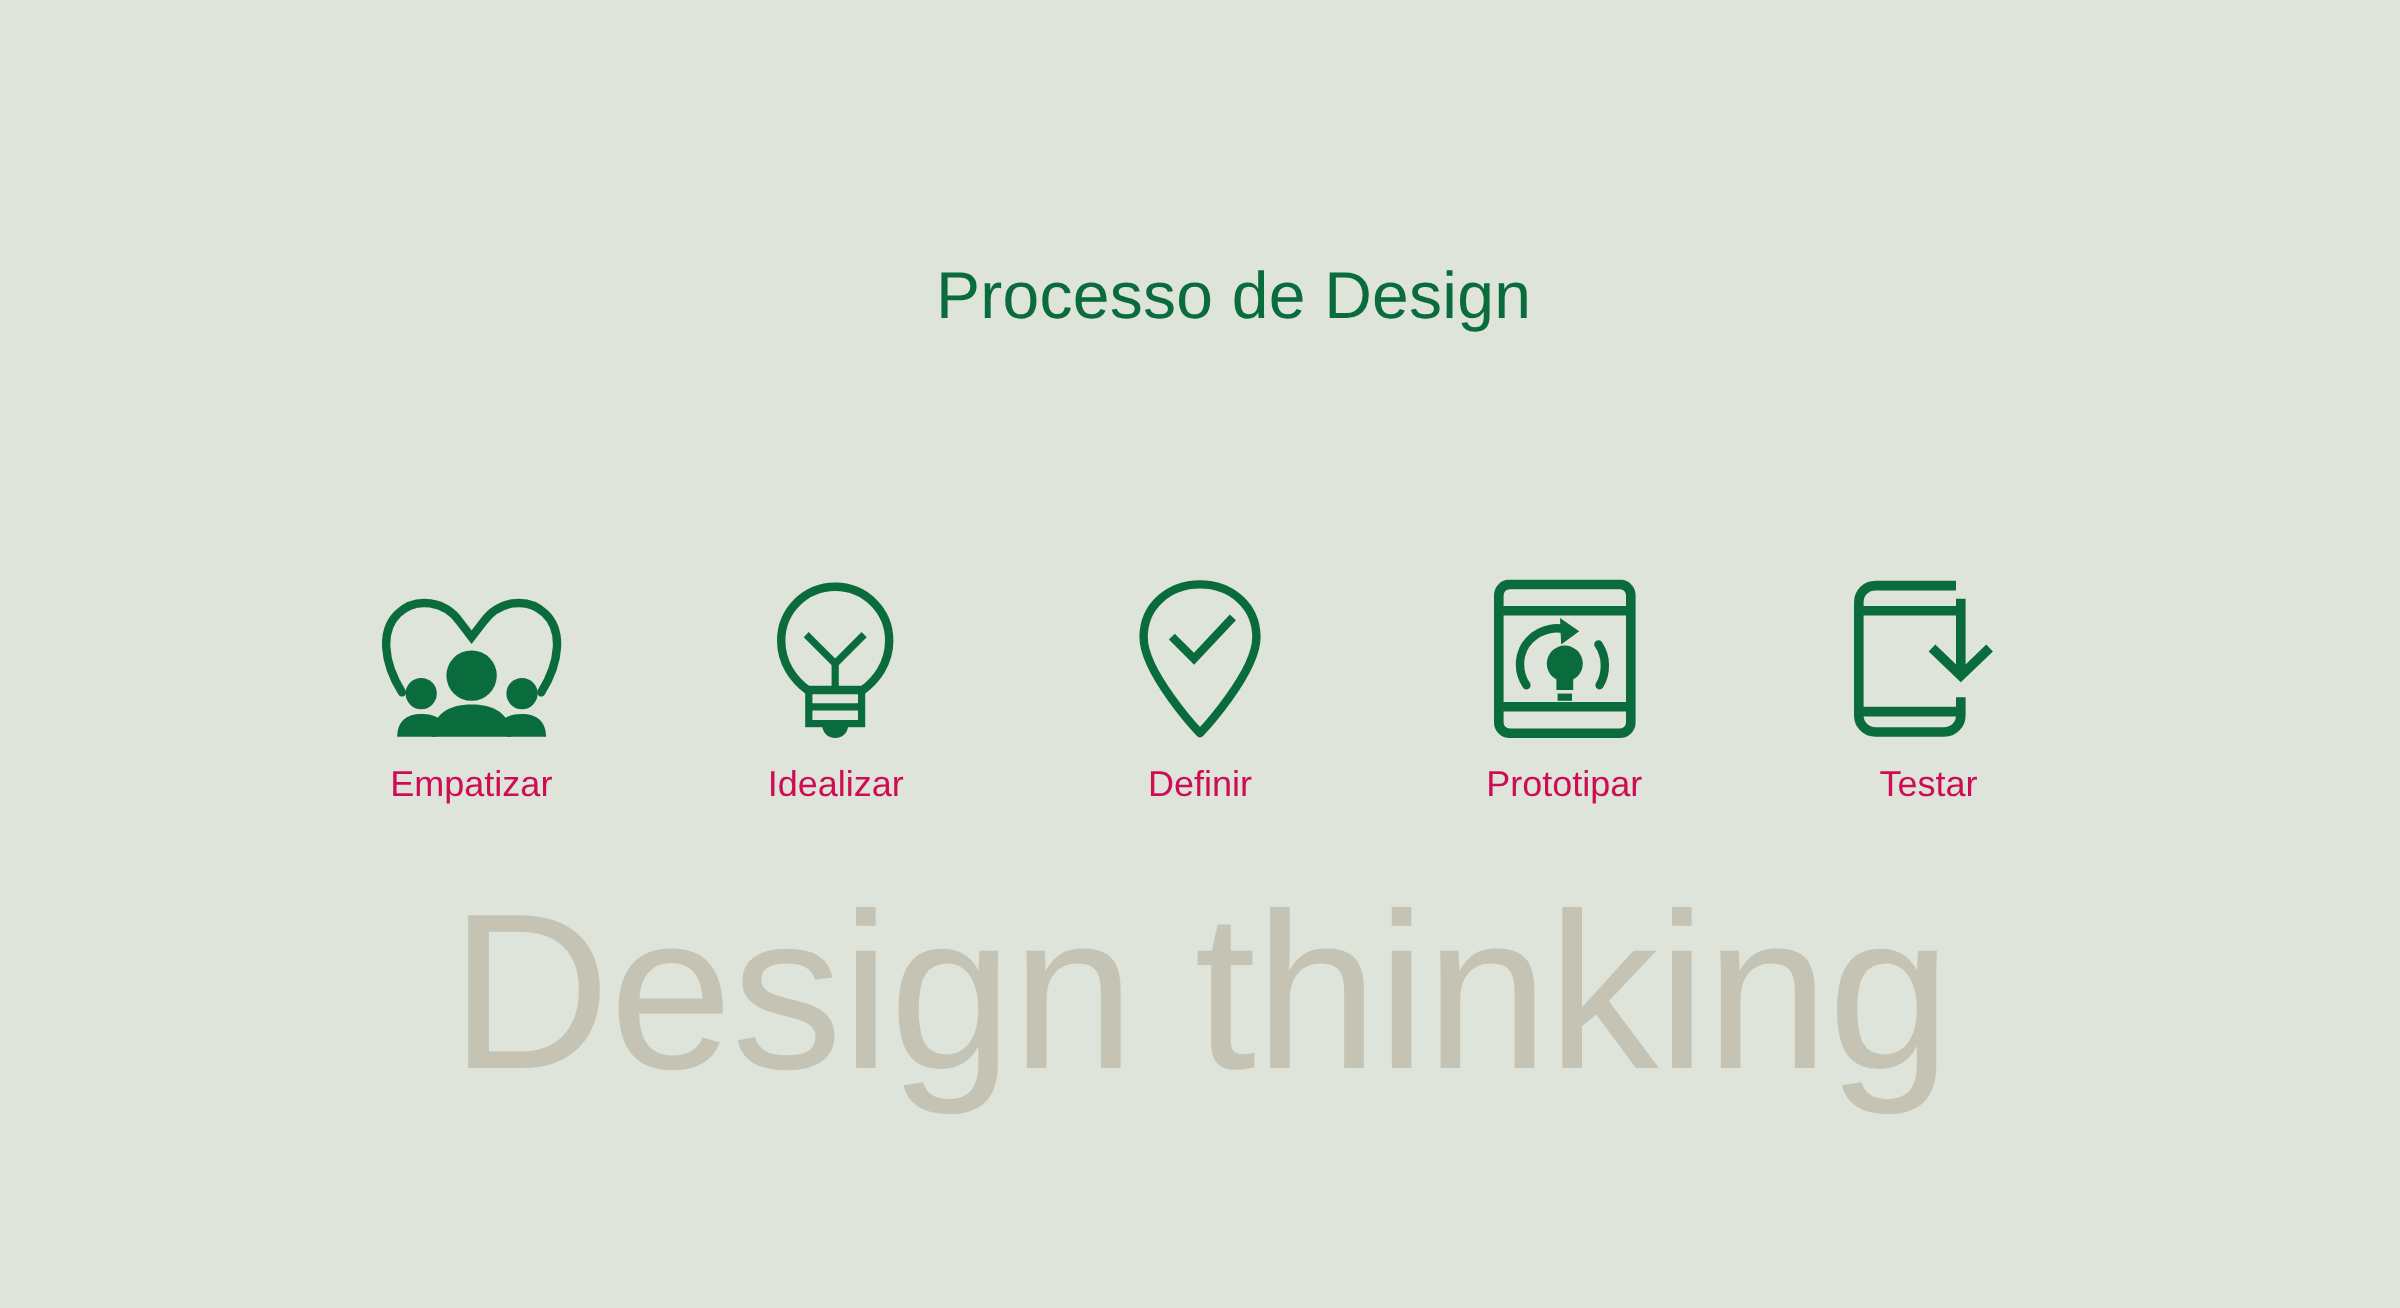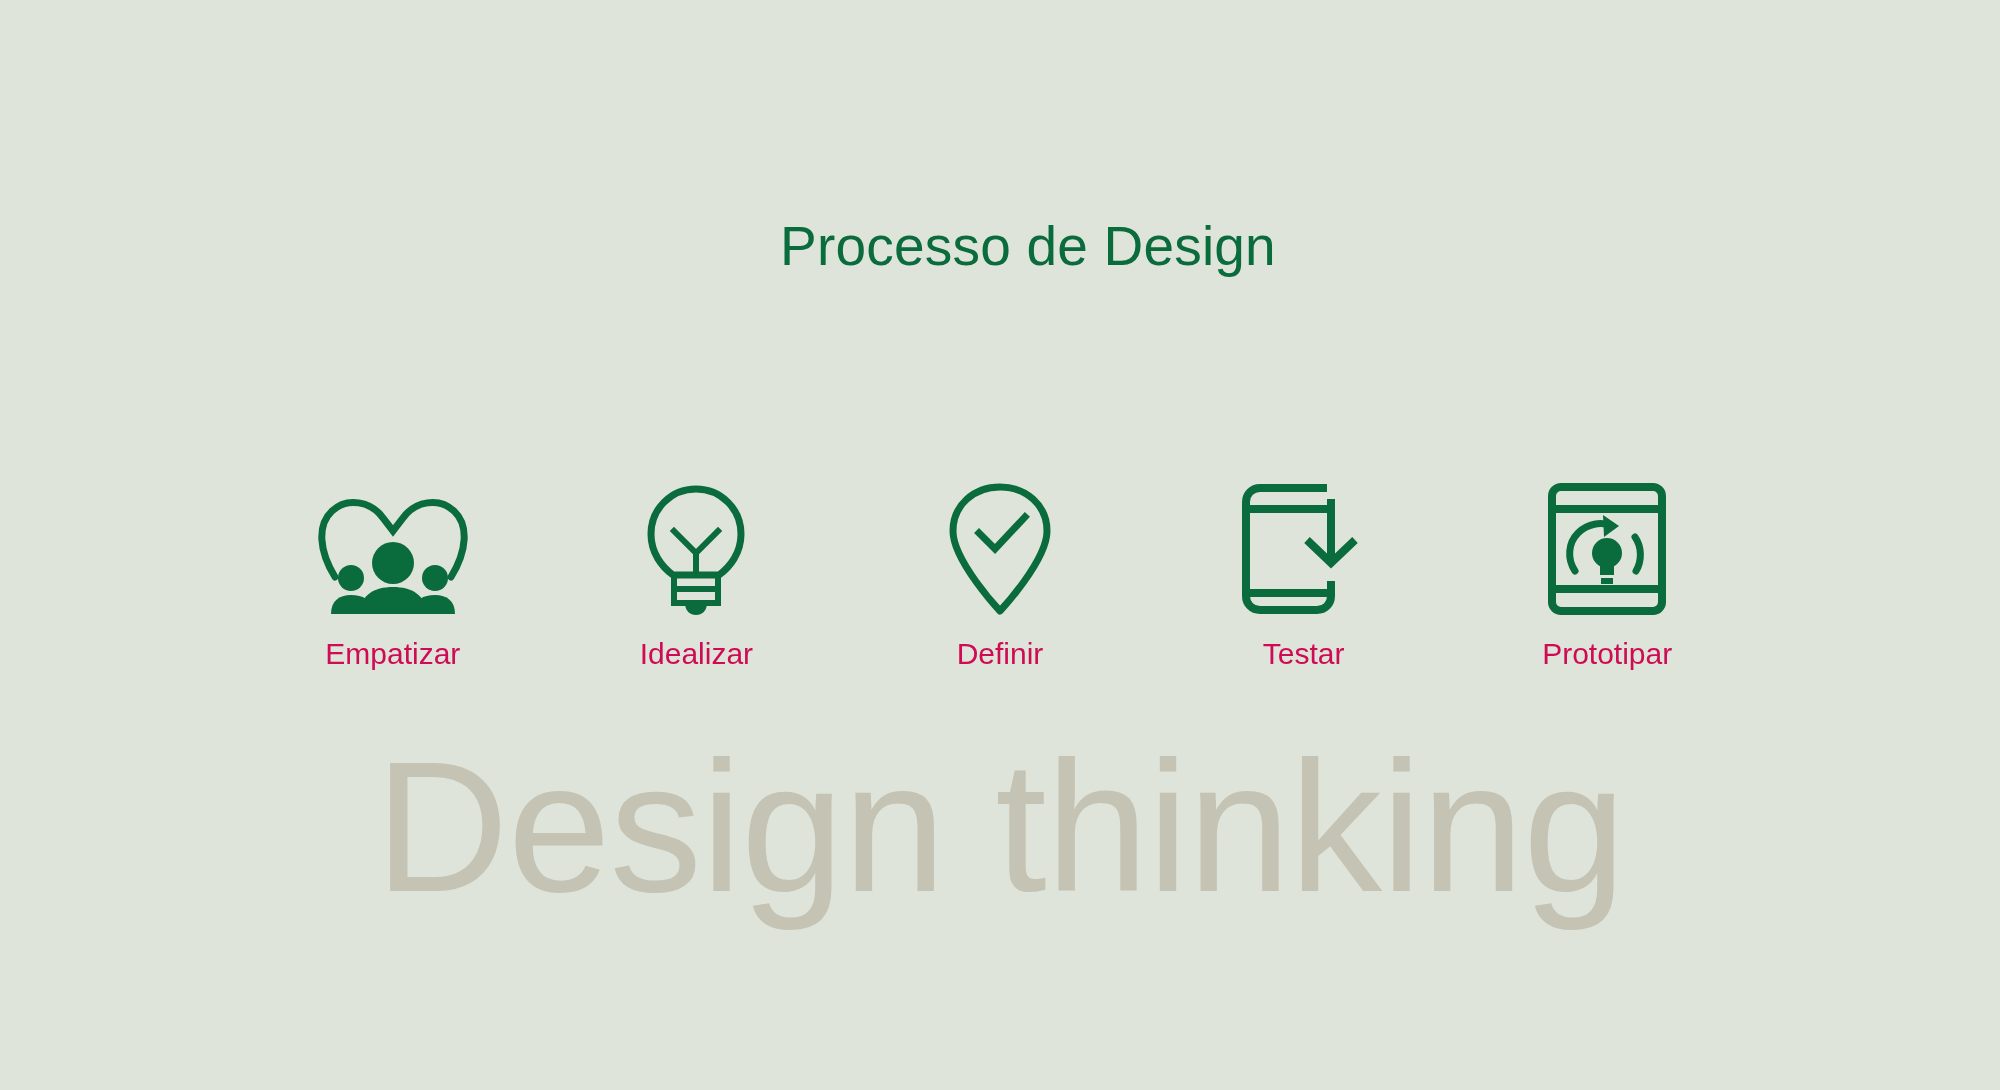--- a/index.html
+++ b/index.html
@@ -140,51 +140,51 @@
         <svg width="110" height="132" viewBox="0 0 110 132" fill="none" xmlns="http://www.w3.org/2000/svg">
           <path d="M55 128 C55 128 102 78 102 48 C102 22 81 4 55 4 C29 4 8 22 8 48 C8 78 55 128 55 128 Z" stroke="#0a6b3d" stroke-width="7" stroke-linejoin="round" fill="none"></path>
           <path d="M34 50 L50 66 L80 34" stroke="#0a6b3d" stroke-width="7" stroke-linecap="square" stroke-linejoin="miter" fill="none"></path>
         </svg>
       </div>
       <div class="step-label">Definir</div>
     </div>
 
     <div class="step">
       <div class="step-icon">
-        <svg width="126" height="132" viewBox="0 0 126 132" fill="none" xmlns="http://www.w3.org/2000/svg">
-
-          <path d="M86 5 L19 5 C11 5 5 11 5 19 L5 113 C5 121 11 127 19 127 L76 127 C84 127 90 121 90 113 L90 98" stroke="#0a6b3d" stroke-width="8" fill="none" stroke-linecap="butt" stroke-linejoin="round"></path>
-          <path d="M5 26 L86 26" stroke="#0a6b3d" stroke-width="8"></path>
-          <path d="M5 110 L90 110" stroke="#0a6b3d" stroke-width="8"></path>
-
-          <path d="M90 16 L90 78" stroke="#0a6b3d" stroke-width="8"></path>
-          <path d="M66 57 L90 80 L114 57" stroke="#0a6b3d" stroke-width="8" fill="none" stroke-linecap="butt" stroke-linejoin="miter"></path>
-        </svg>
-      </div>
-      <div class="step-label">Testar</div>
-    </div>
-
-    <div class="step">
-      <div class="step-icon">
         <svg width="120" height="132" viewBox="0 0 120 132" fill="none" xmlns="http://www.w3.org/2000/svg">
 
           <rect x="5" y="4" width="110" height="124" rx="9" stroke="#0a6b3d" stroke-width="8" fill="none"></rect>
           <path d="M5 26 L115 26" stroke="#0a6b3d" stroke-width="8"></path>
           <path d="M5 106 L115 106" stroke="#0a6b3d" stroke-width="8"></path>
 
           <path d="M28 88 C20 76 21 60 31 50 C40 41 54 38 65 43" stroke="#0a6b3d" stroke-width="7" fill="none" stroke-linecap="round"></path>
           <path d="M56 32 L72 43 L57 54 Z" fill="#0a6b3d"></path>
 
           <path d="M88 54 C95 64 95 78 89 88" stroke="#0a6b3d" stroke-width="7" fill="none" stroke-linecap="round"></path>
 
           <circle cx="60" cy="70" r="15" fill="#0a6b3d"></circle>
           <rect x="53" y="82" width="14" height="10" fill="#0a6b3d"></rect>
           <rect x="54" y="95" width="12" height="6" fill="#0a6b3d"></rect>
         </svg>
       </div>
       <div class="step-label">Prototipar</div>
     </div>
 
+    <div class="step">
+      <div class="step-icon">
+        <svg width="126" height="132" viewBox="0 0 126 132" fill="none" xmlns="http://www.w3.org/2000/svg">
+
+          <path d="M86 5 L19 5 C11 5 5 11 5 19 L5 113 C5 121 11 127 19 127 L76 127 C84 127 90 121 90 113 L90 98" stroke="#0a6b3d" stroke-width="8" fill="none" stroke-linecap="butt" stroke-linejoin="round"></path>
+          <path d="M5 26 L86 26" stroke="#0a6b3d" stroke-width="8"></path>
+          <path d="M5 110 L90 110" stroke="#0a6b3d" stroke-width="8"></path>
+
+          <path d="M90 16 L90 78" stroke="#0a6b3d" stroke-width="8"></path>
+          <path d="M66 57 L90 80 L114 57" stroke="#0a6b3d" stroke-width="8" fill="none" stroke-linecap="butt" stroke-linejoin="miter"></path>
+        </svg>
+      </div>
+      <div class="step-label">Testar</div>
+    </div>
+
   </div>
 
   <div id="watermark">Design thinking</div>
 
 </div>
 
 </body></html>

